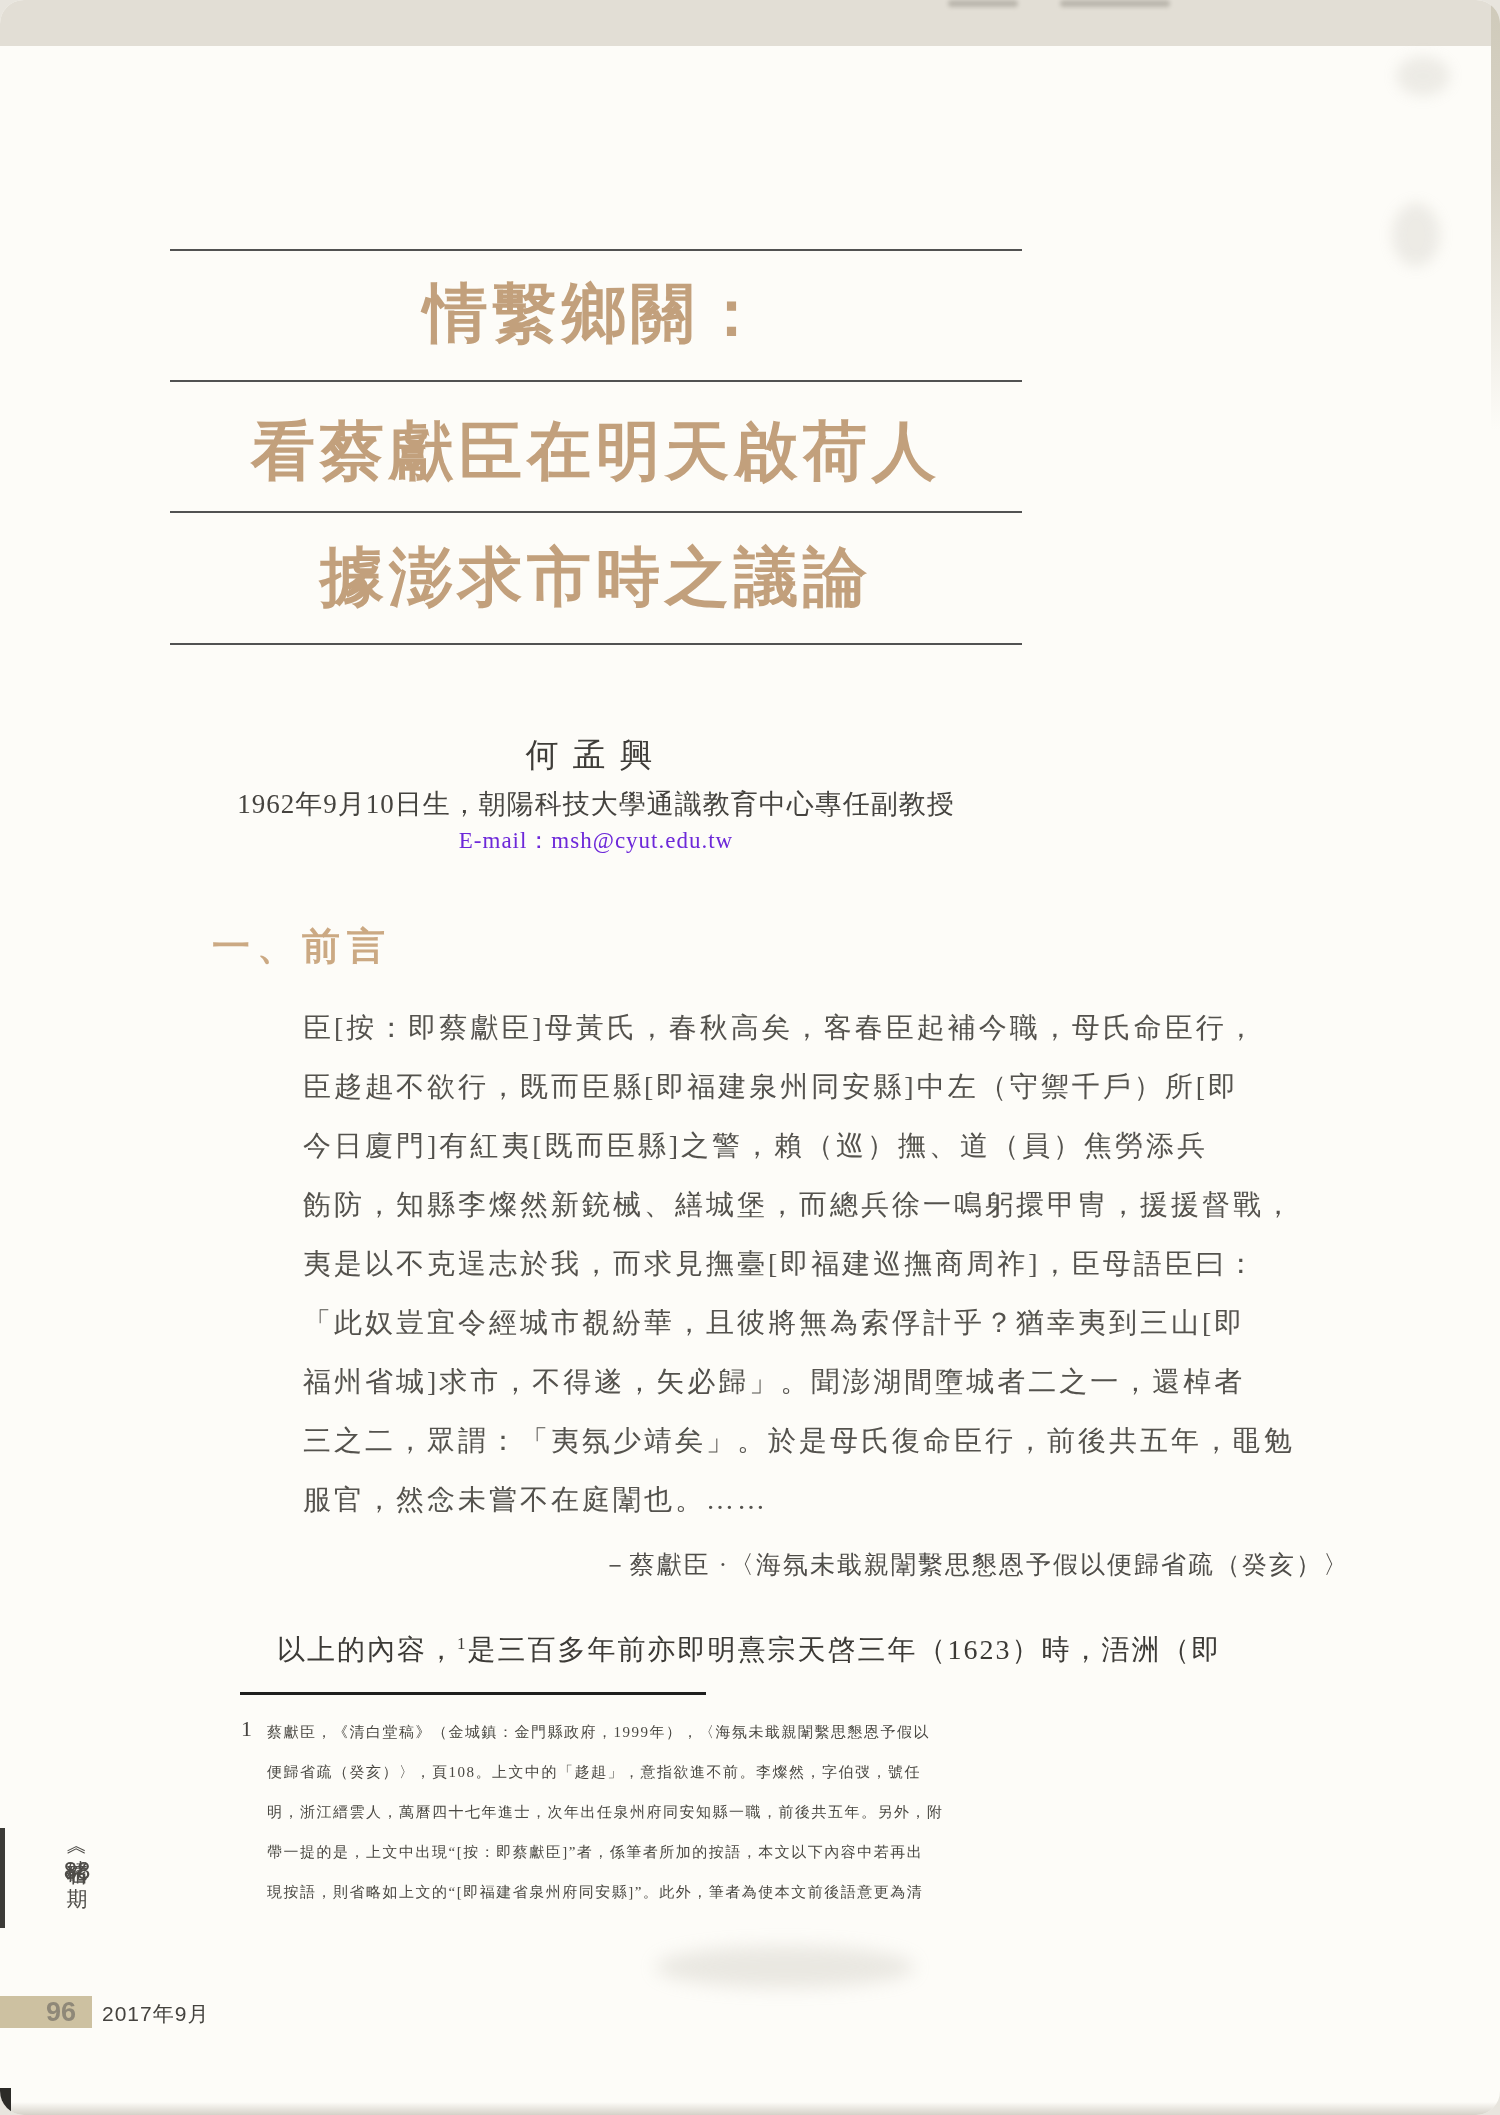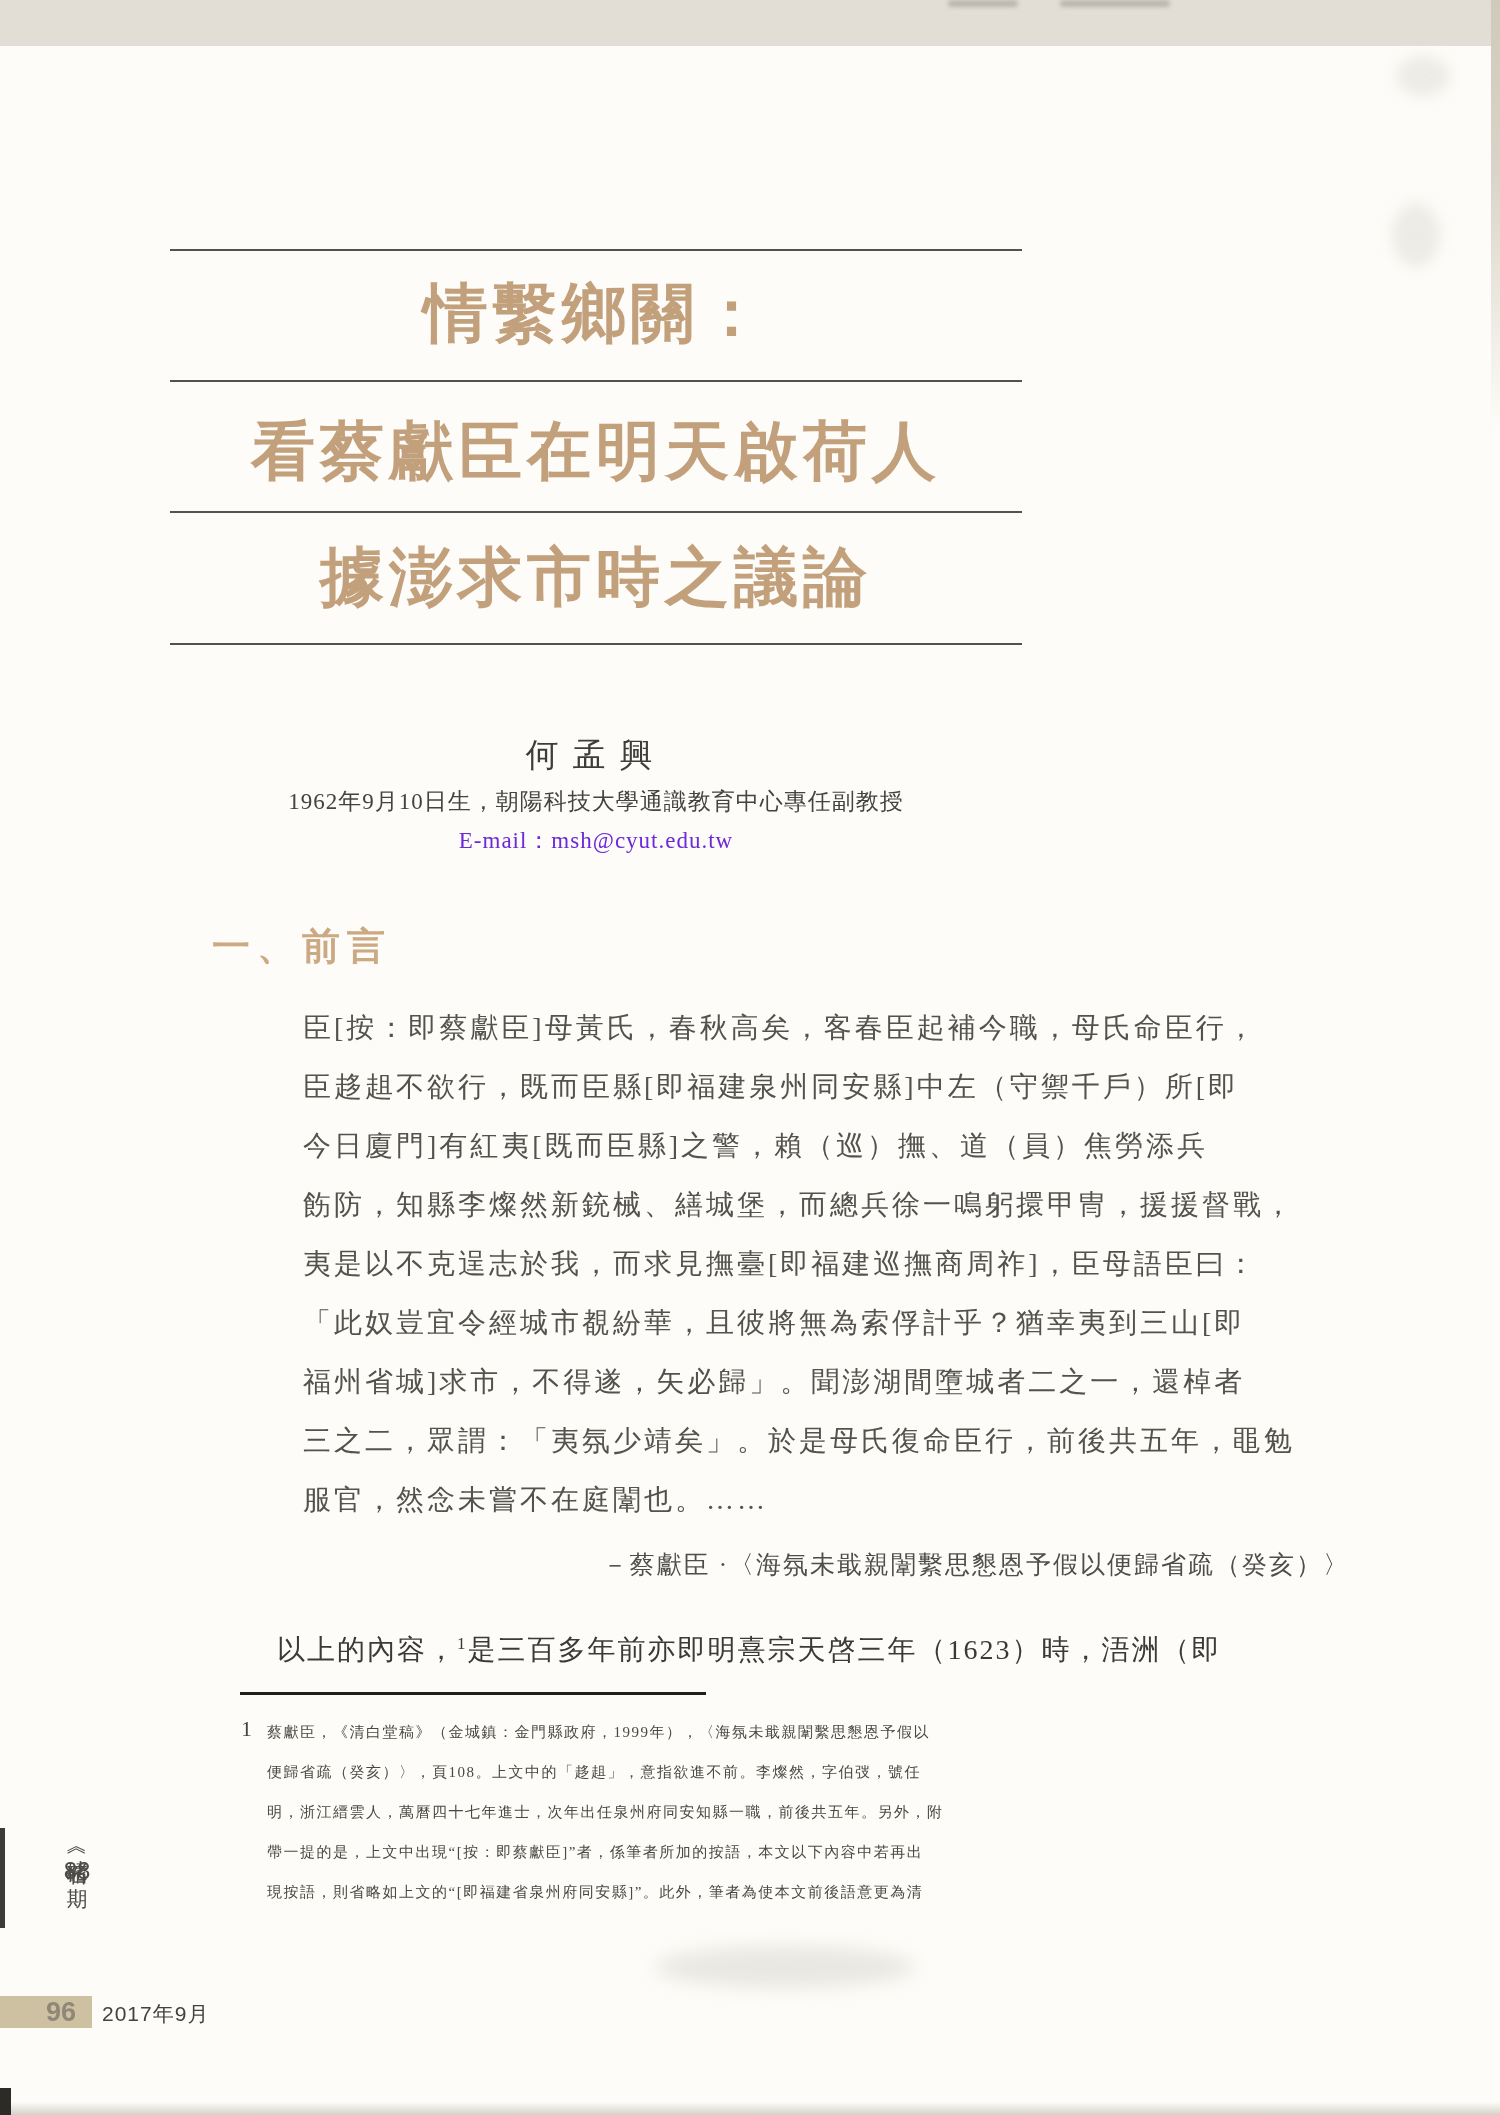--- a/index.html
+++ b/index.html
@@ -1,19 +1,20 @@
 <!DOCTYPE html>
 <html><head>
 <meta charset="utf-8">
 <style>
   html,body{margin:0;padding:0;background:#e8e5de;}
   .page{
     position:relative;width:1500px;height:2115px;overflow:hidden;
     background:#fdfcf8;
     font-family:"Liberation Serif","DejaVu Serif",serif;
+    border-radius:24px;
   }
   
   .top-band{position:absolute;left:0;top:0;width:1500px;height:46px;background:#e2ded5;}
   .top-smudge{position:absolute;top:0;height:7px;background:#8a867c;opacity:.45;filter:blur(2px);border-radius:4px;}
   .ts1{left:948px;width:70px;}
   .ts2{left:1060px;width:110px;}
   .right-strip{position:absolute;right:0;top:0;width:9px;height:430px;
     background:linear-gradient(to bottom,#cfcaba 0%,#d9d4c7 40%,rgba(217,212,199,0) 100%);}
   .edge-blob{position:absolute;background:#b5b1a6;opacity:.22;filter:blur(7px);border-radius:50%;}
   .eb1{left:1396px;top:56px;width:54px;height:40px;}
@@ -31,21 +32,21 @@
   .r1{top:249px;} .r2{top:380px;} .r3{top:511px;} .r4{top:643px;}
   .title-line{position:absolute;left:0;width:852px;text-align:center;
     color:#c2a07c;font-weight:700;font-size:64px;line-height:1;letter-spacing:5px;
     font-family:"Liberation Serif","DejaVu Serif",serif;}
   .t1{top:282px;} .t2{top:420px;} .t3{top:546px;}
 
   
   .author-name{position:absolute;left:170px;top:733px;width:852px;text-align:center;
     font-size:33px;color:#3f3d39;letter-spacing:14px;}
   .author-bio{position:absolute;left:170px;top:786px;width:852px;text-align:center;
-    font-size:23px;color:#45433f;letter-spacing:1px;}
+    font-size:27px;color:#45433f;letter-spacing:1px;}
   .author-email{position:absolute;left:170px;top:825px;width:852px;text-align:center;
     font-size:23px;color:#6d28d9;letter-spacing:1px;}
 
   
   .section-heading{position:absolute;left:212px;top:921px;
     font-family:"Liberation Sans","DejaVu Sans",sans-serif;
     font-size:38px;font-weight:700;color:#cba983;letter-spacing:7px;}
 
   
   .quote{position:absolute;left:303px;top:998px;width:1060px;

